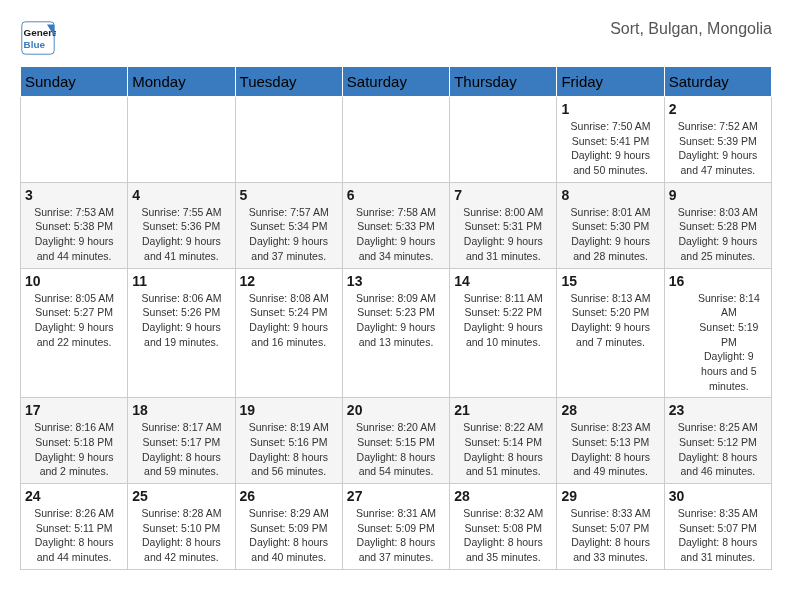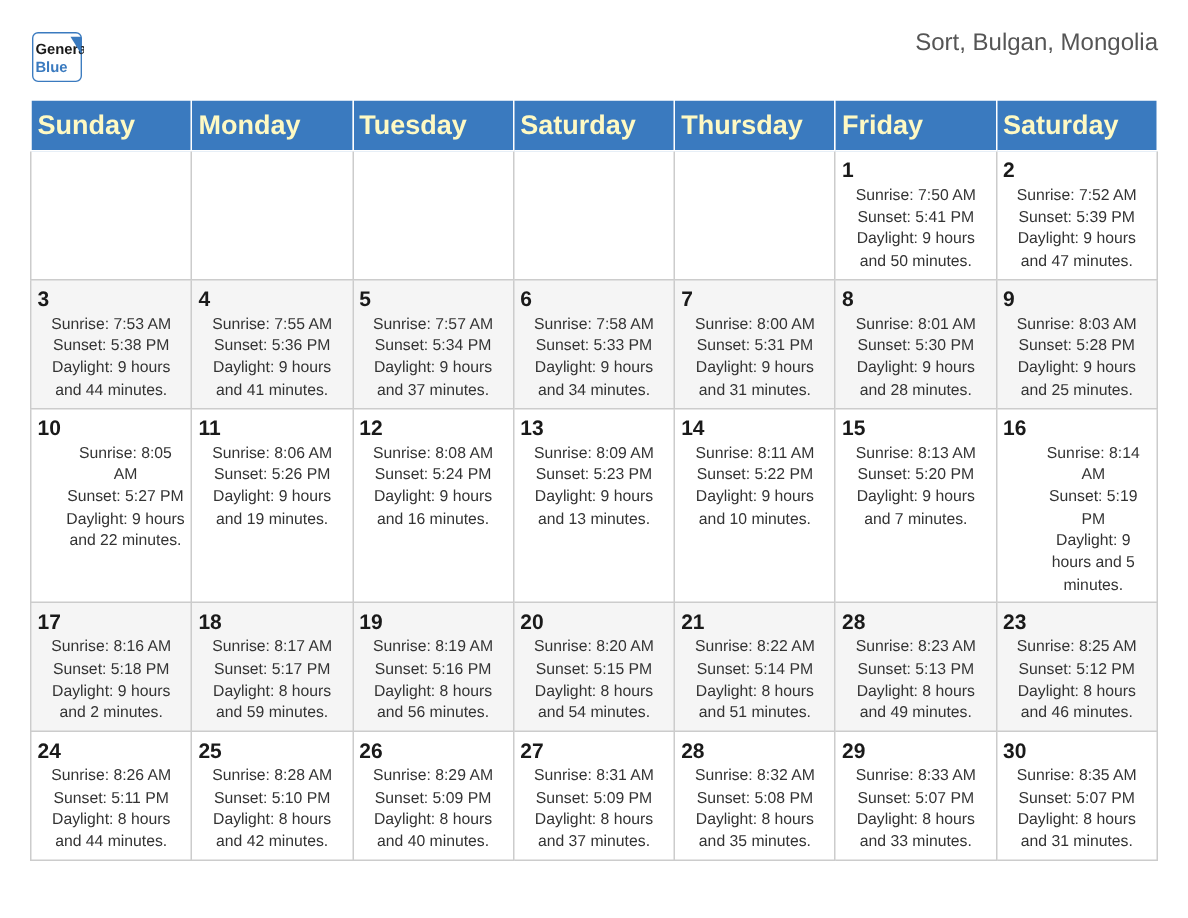--- a/index.html
+++ b/index.html
@@ -38,23 +38,23 @@
       color: #555;
       text-align: right;
     }
     table {
       width: 100%;
       border-collapse: collapse;
       table-layout: fixed;
     }
     thead tr th {
       background-color: #3a7abf;
-      color: #fef9c3;
-      font-size: 18px;
-      font-weight: bold;
+      color: #000000;
+      font-size: 15px;
+      font-weight: normal;
       padding: 6px 4px;
       border: 1px solid #fff;
       text-align: left;
     }
     tbody tr td {
       border: 1px solid #ccc;
       vertical-align: top;
       padding: 4px;
       font-size: 11px;
       color: #333;
@@ -170,21 +170,21 @@
         <td>
           <span class="day-number">9</span>
           <div class="day-info" style="white-space: pre-line;">Sunrise: 8:03 AM
 Sunset: 5:28 PM
 Daylight: 9 hours and 25 minutes.</div>
         </td>
       </tr>
       <tr>
         <td>
           <span class="day-number">10</span>
-          <div class="day-info" style="white-space: pre-line; margin-left: 19px;">Sunrise: 8:05 AM
+          <div class="day-info" style="white-space: pre-line;">Sunrise: 8:05 AM
 Sunset: 5:27 PM
 Daylight: 9 hours and 22 minutes.</div>
         </td>
         <td>
           <span class="day-number">11</span>
           <div class="day-info" style="white-space: pre-line;">Sunrise: 8:06 AM
 Sunset: 5:26 PM
 Daylight: 9 hours and 19 minutes.</div>
         </td>
         <td>

